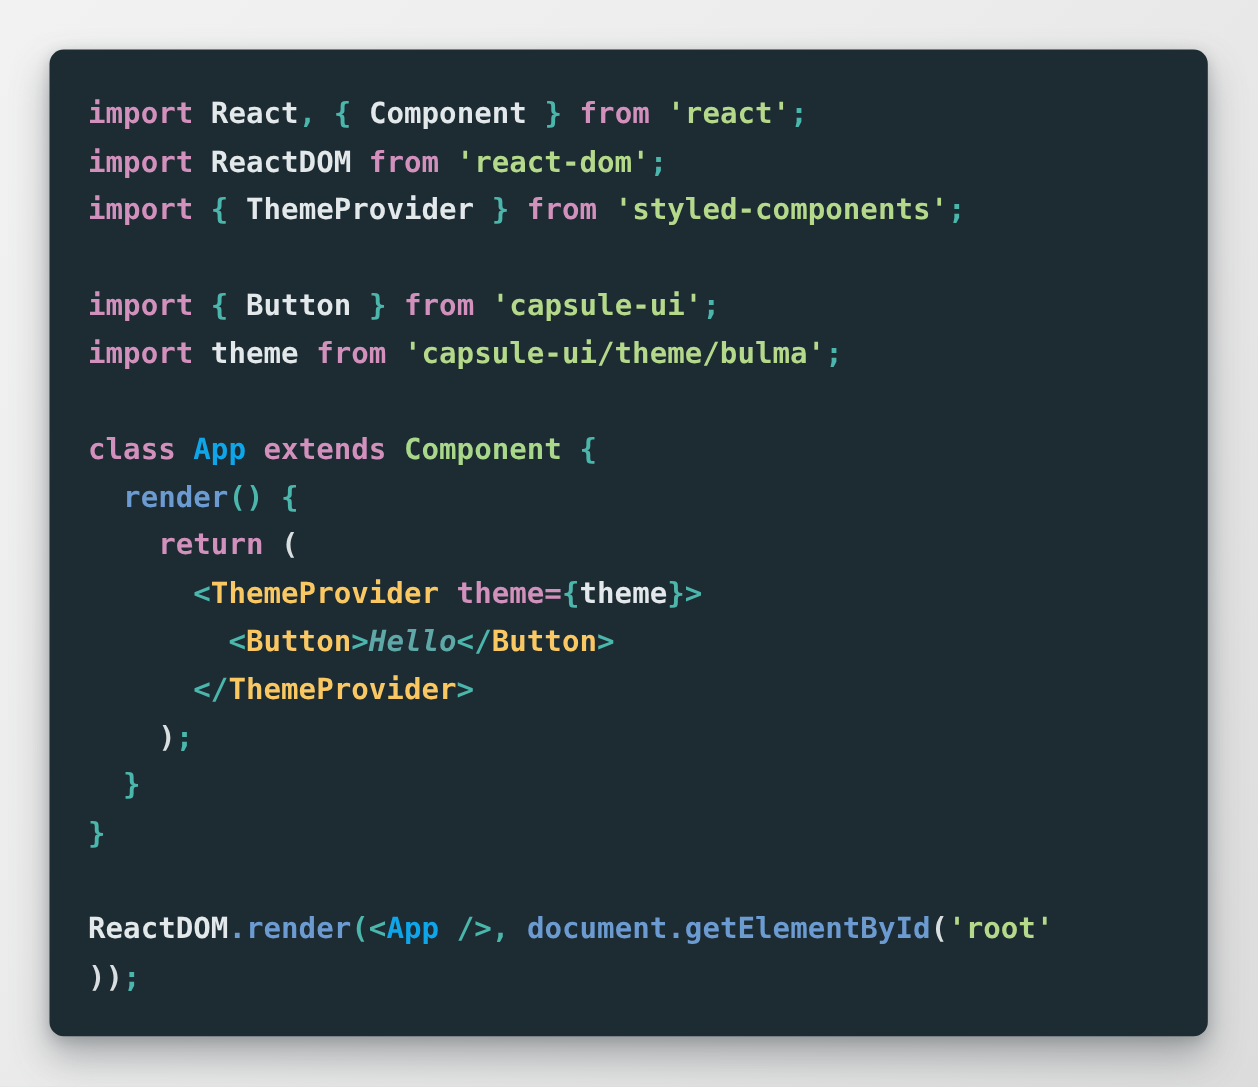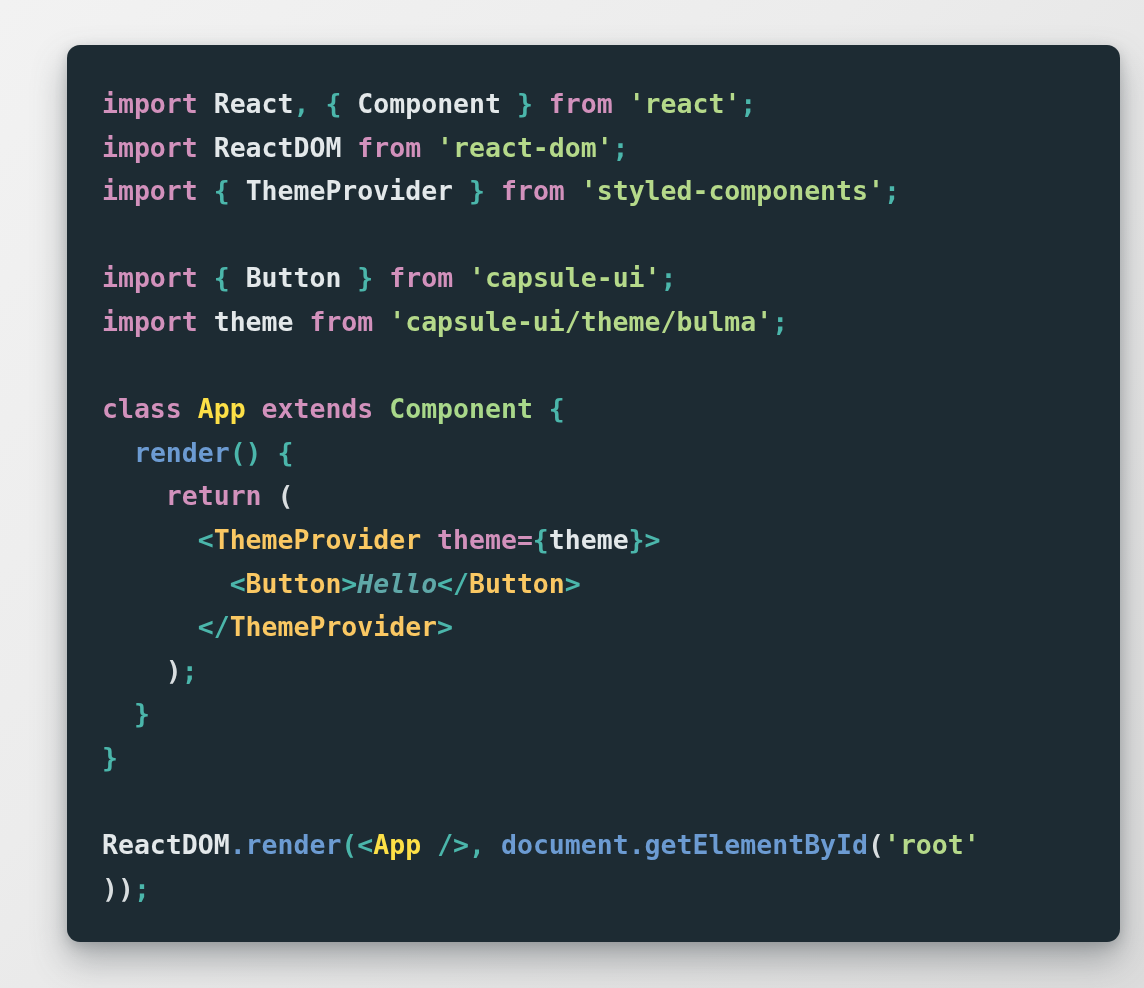--- a/index.html
+++ b/index.html
@@ -25,21 +25,20 @@
     left: 45px;
     top: 45px;
     width: 1053px;
     height: 897px;
     box-sizing: border-box;
     background: #1d2b33;
     border-radius: 13px;
     box-shadow: 0 18px 34px rgba(80, 88, 94, 0.42),
                 0 4px 12px rgba(80, 88, 94, 0.26);
     overflow: hidden;
-    margin-left: 22px;
   }
 
   .code-body {
     position: absolute;
     left: 35px;
     top: 37px;
     right: 12px;
     font-size: 26.5px;
     line-height: 43.6px;
     letter-spacing: 0px;
@@ -56,21 +55,21 @@
   .line.blank {
     height: 43.6px;
   }
 
   
   .t-kw      { color: #d291bc; }
   .t-plain   { color: #e3e8ea; }
   .t-punct   { color: #4bb6ab; }
   .t-string  { color: #b5d98a; }
   .t-class   { color: #a9d88a; }
-  .t-name    { color: #fde047; }
+  .t-name    { color: #0ea5e9; }
   .t-fn      { color: #6c9bd2; text-align: right; }
   .t-tag     { color: #fac863; }
   .t-text    { color: #5fa8a8; font-style: italic; }
   .t-white   { color: #d9dee0; }
 </style>
 </head>
 <body>
 
 <div id="stage">
   <div class="code-card">

